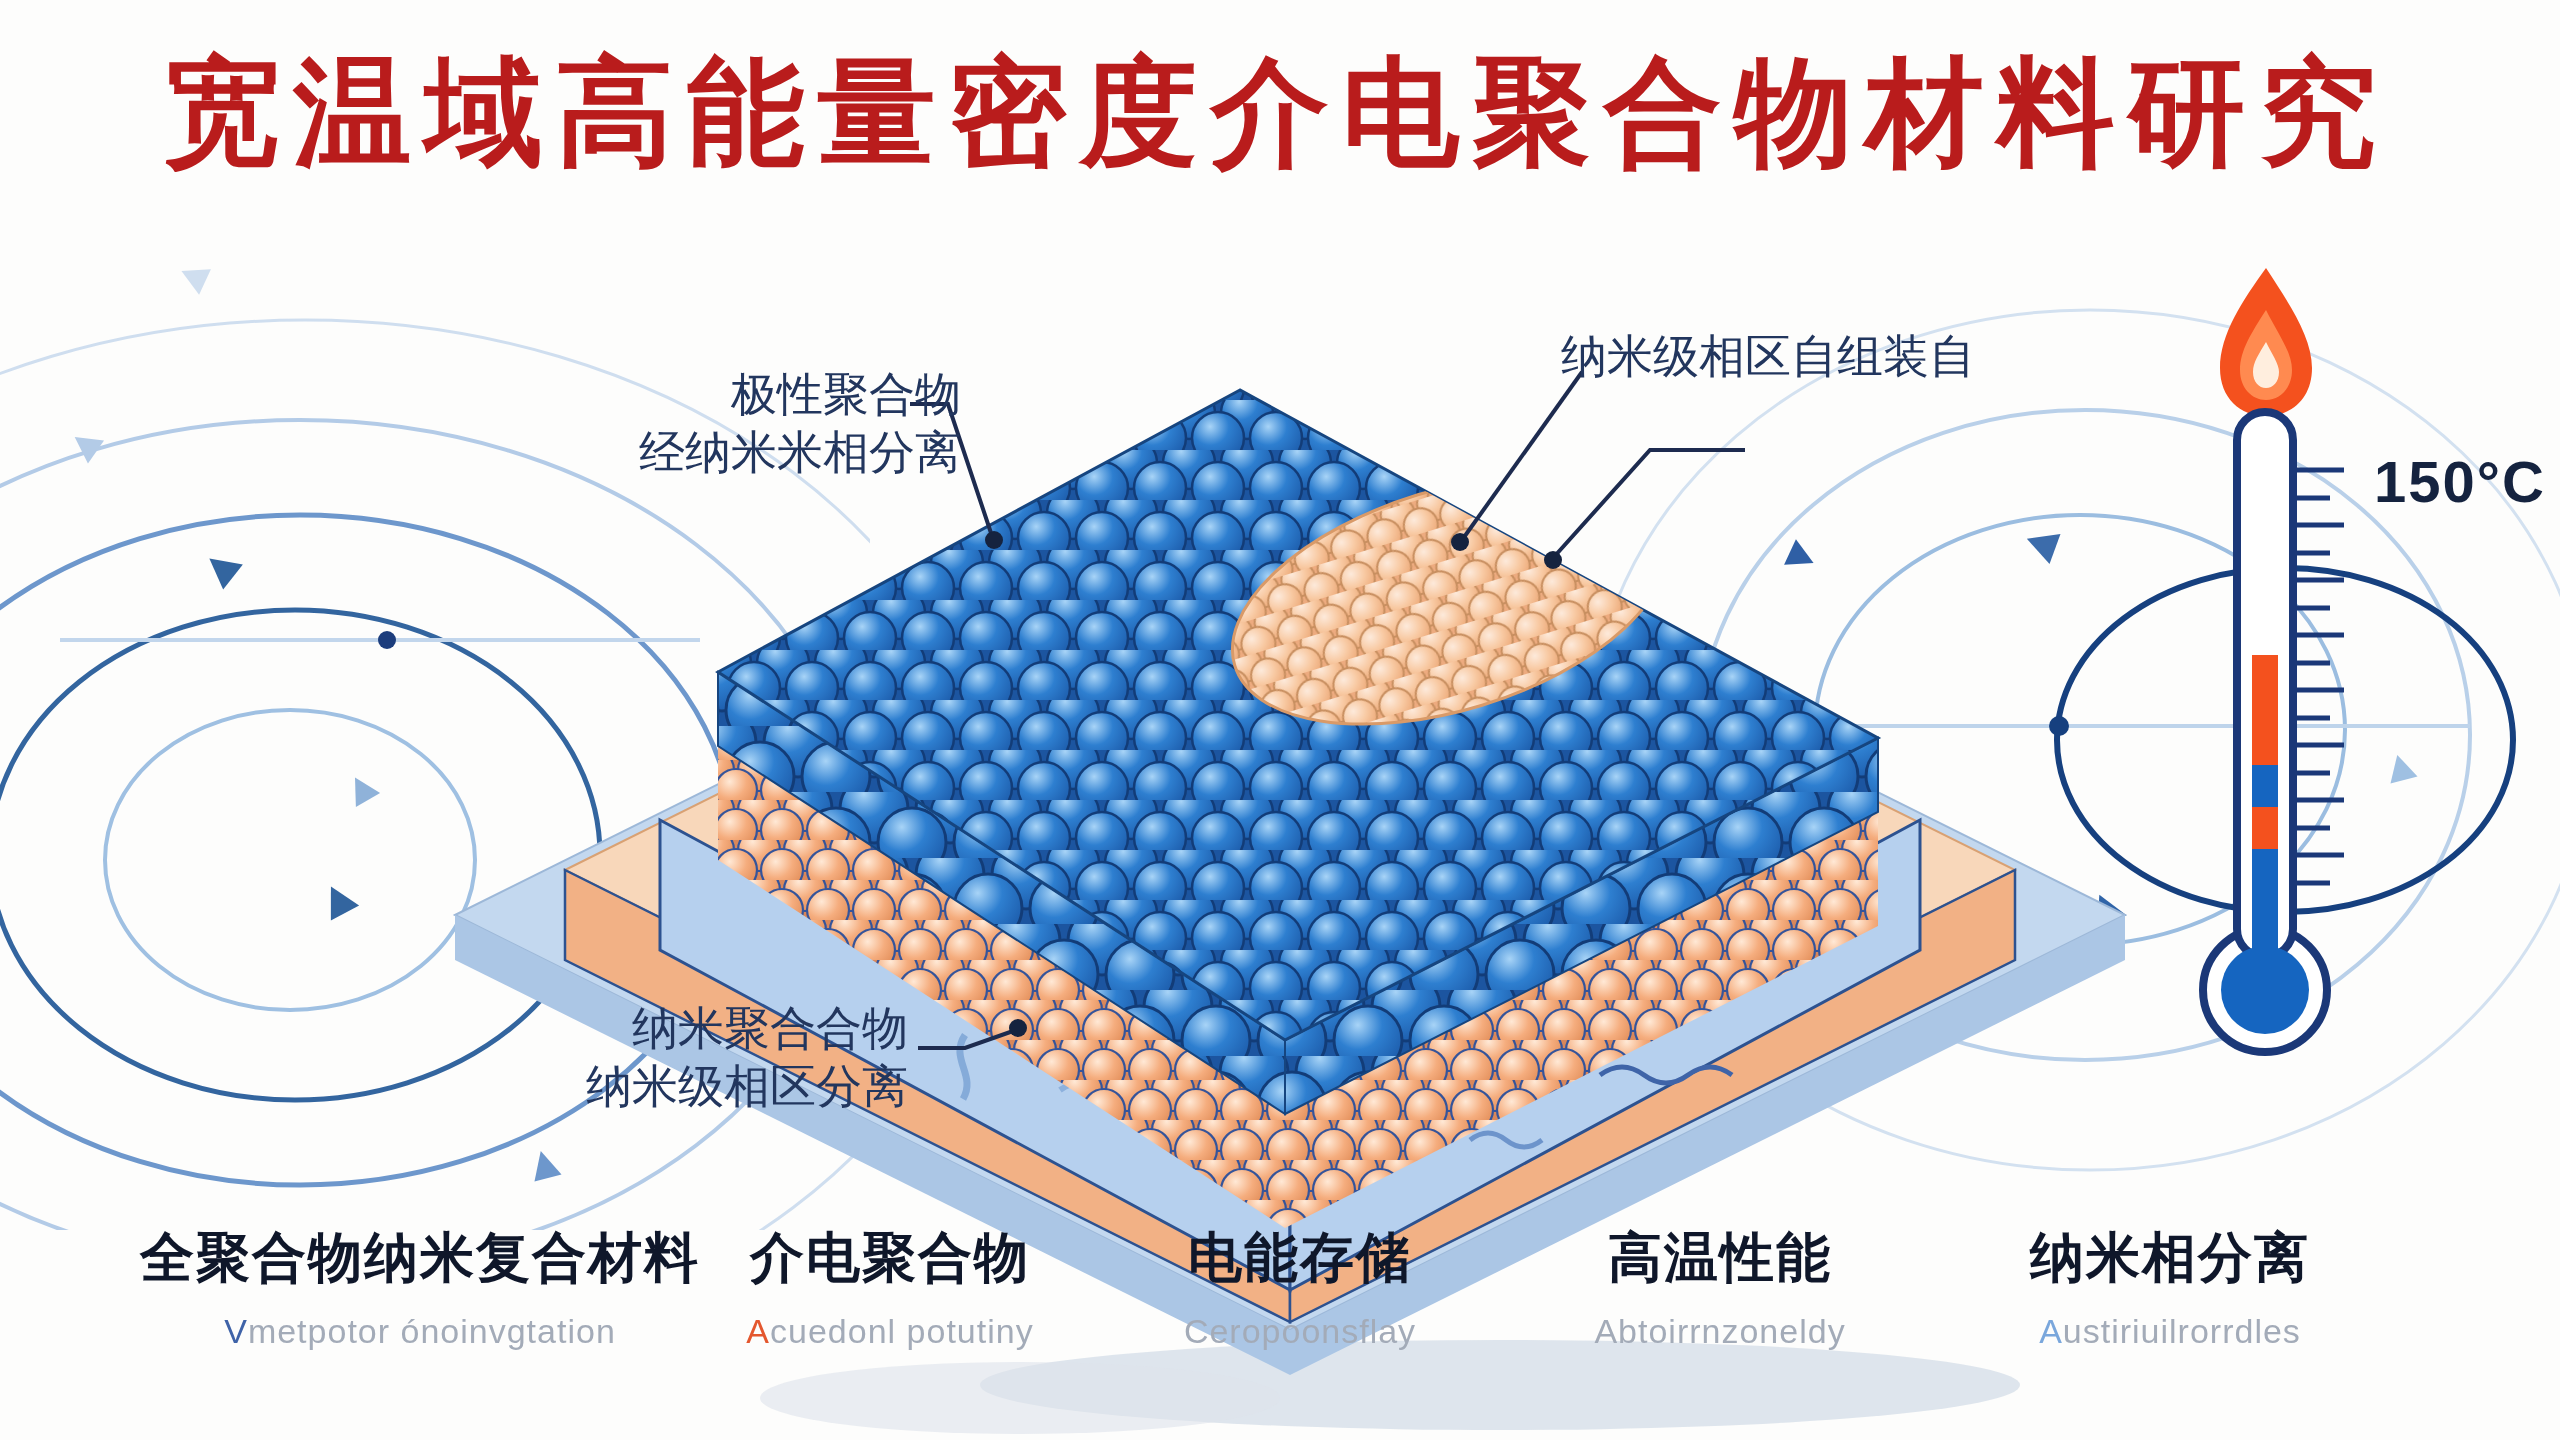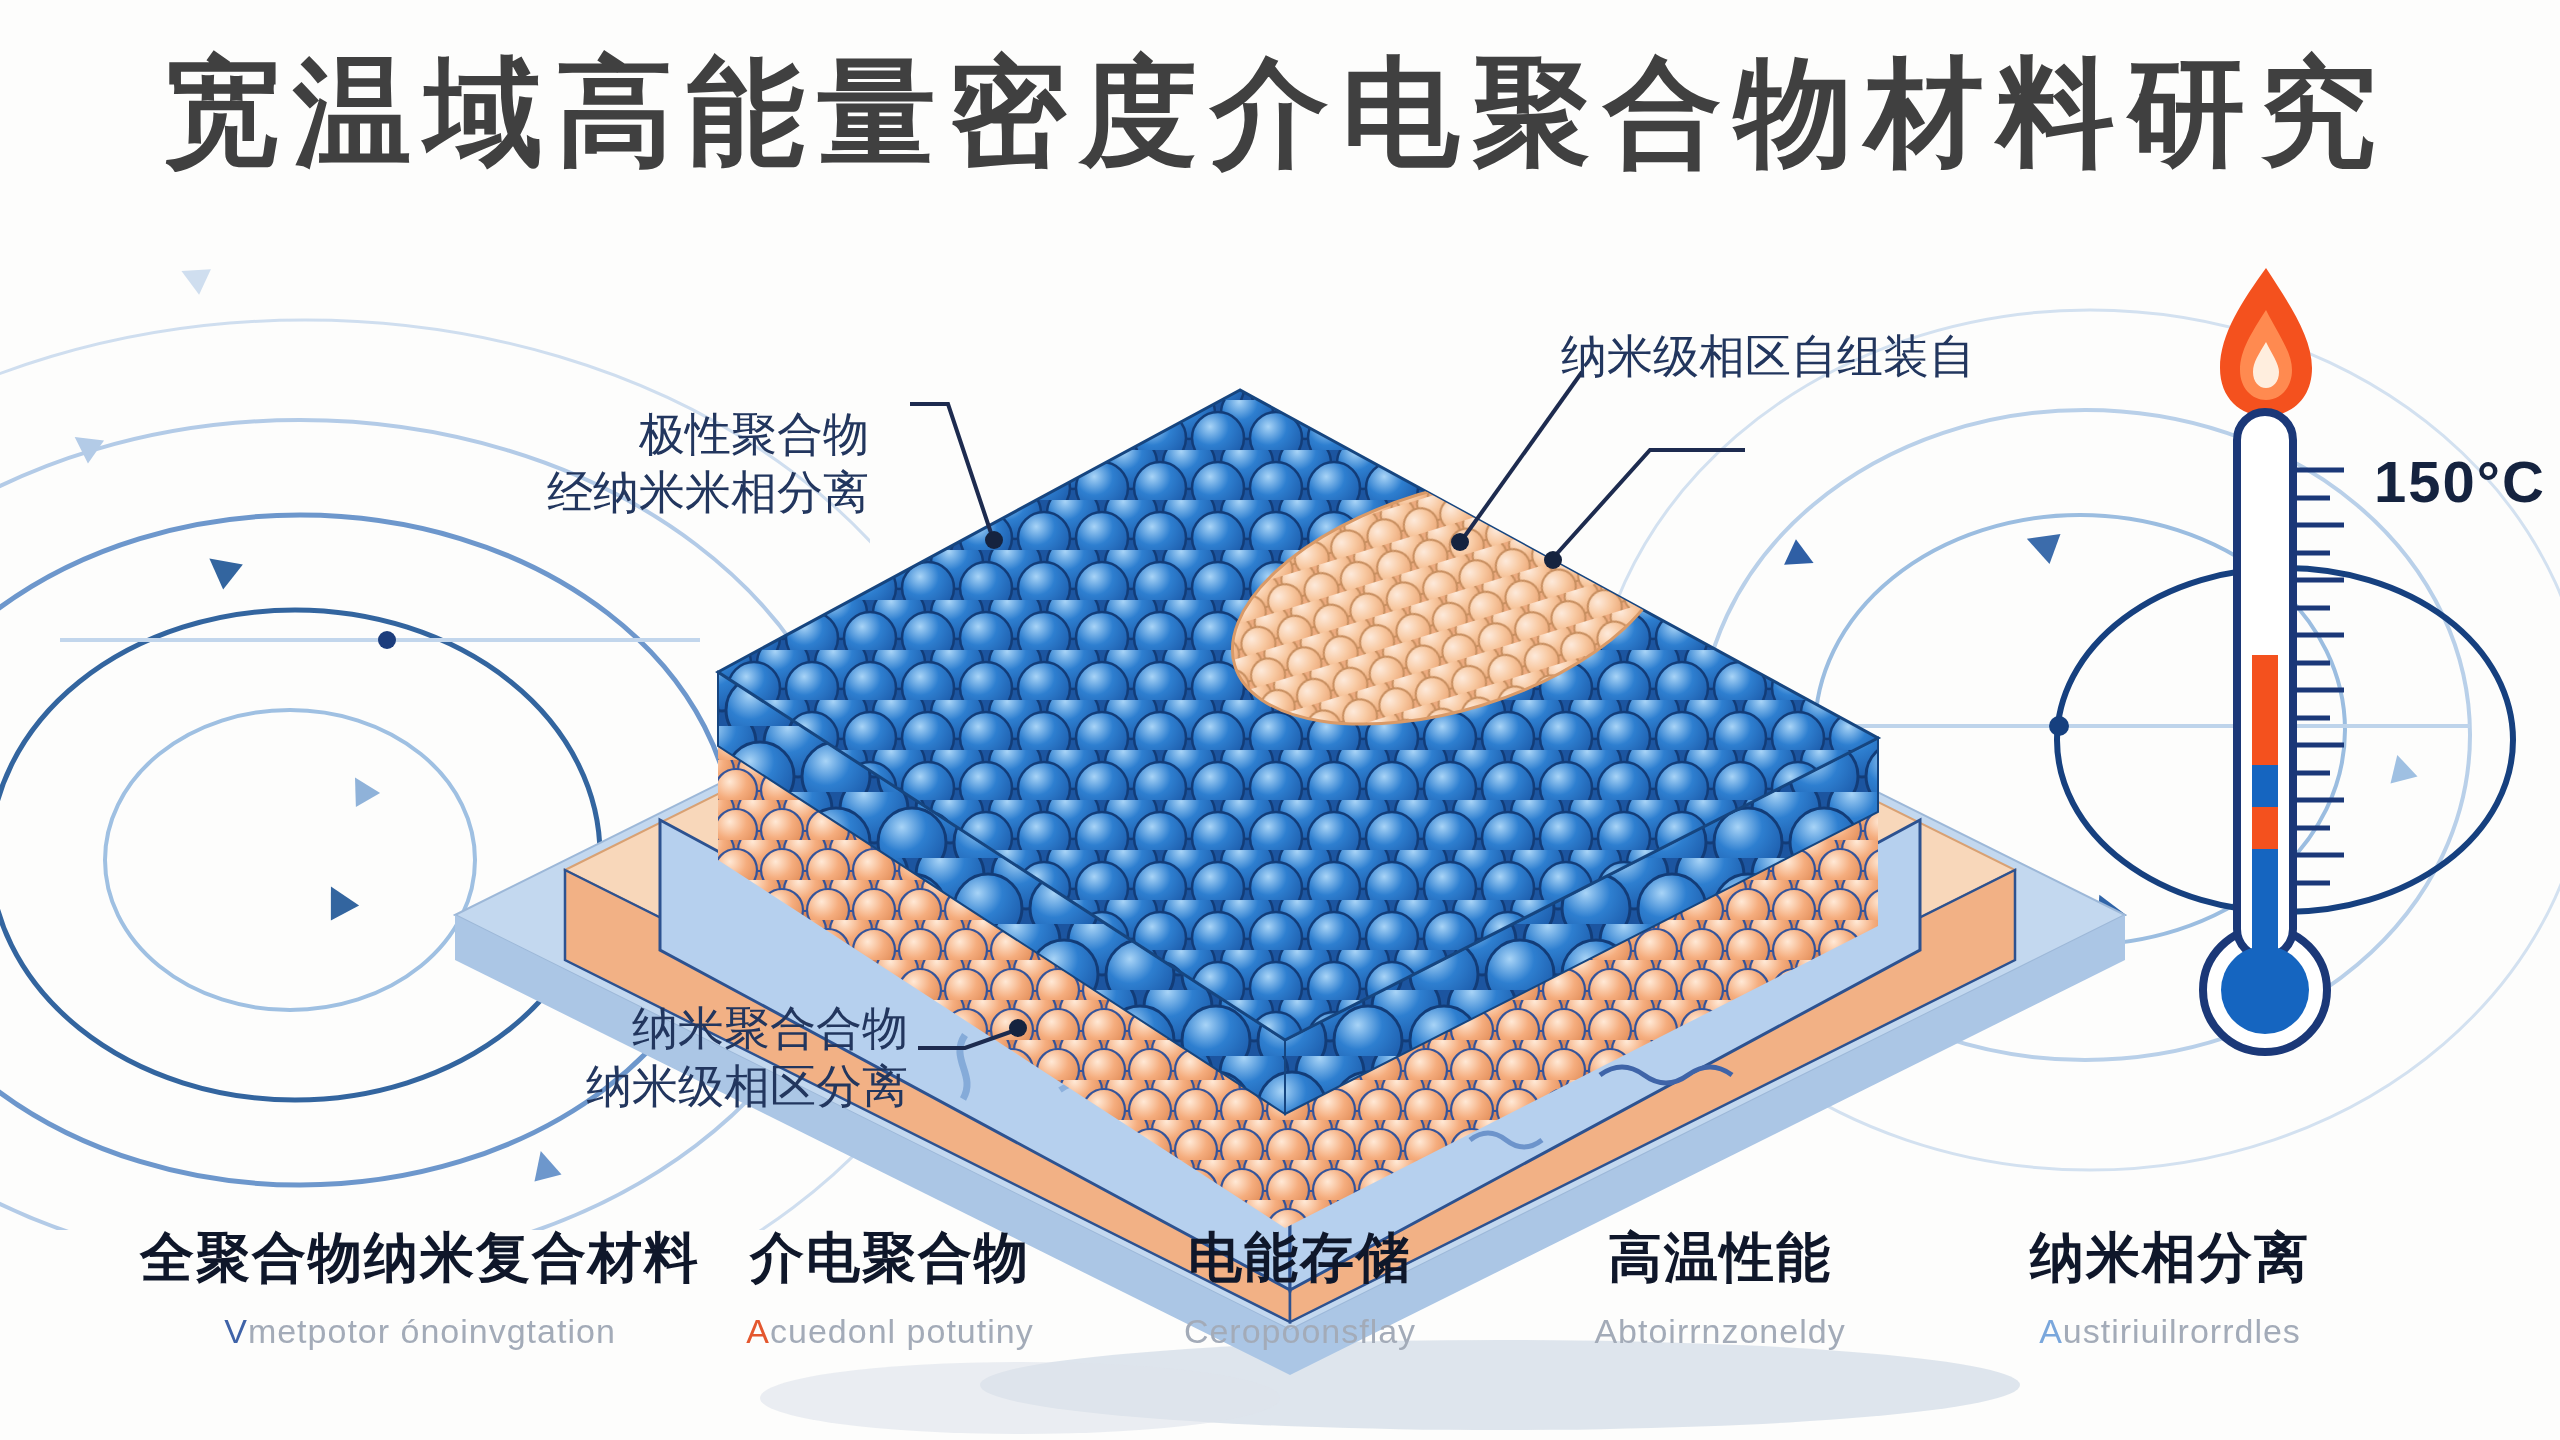--- a/index.html
+++ b/index.html
@@ -1,23 +1,23 @@
 <!DOCTYPE html>
 <html><head>
 <meta charset="utf-8">
 <style>
   html,body{margin:0;padding:0;background:#fdfdfc;}
   #stage{position:relative;width:2560px;height:1440px;overflow:hidden;
          font-family:"Liberation Sans", sans-serif;background:#fdfdfc;}
   #art{position:absolute;left:0;top:0;z-index:1;}
   .txt{position:absolute;z-index:2;color:#22365e;}
   #main-title{left:0;right:8px;top:34px;text-align:center;font-size:118px;font-weight:900;
-              color:#404040;letter-spacing:13px;white-space:nowrap;}
+              color:#b91c1c;letter-spacing:13px;white-space:nowrap;}
   .callout-label{font-size:46px;line-height:1.26;font-weight:500;text-align:right;white-space:nowrap;}
-  #label-polar{right:1691px;top:366px;margin-top:40px;}
+  #label-polar{right:1599px;top:366px;}
   #label-nano-domain{right:585px;top:328px;}
   #label-nano-polymer{right:1652px;top:1000px;}
   .lite{color:#8fb3de;}
   #temp-label{left:2330px;top:448px;font-size:58px;font-weight:700;color:#15233f;letter-spacing:2px;margin-left:44px;}
   .kw{position:absolute;z-index:2;top:1222px;width:640px;text-align:center;}
   .kw-zh{font-size:54px;font-weight:800;color:#0f172a;letter-spacing:2px;white-space:nowrap;}
   .kw-en{margin-top:17px;font-size:34px;color:#a3abb8;letter-spacing:1px;white-space:nowrap;}
   .ac1{color:#3f63a8;} .ac2{color:#e4572e;} .ac3{color:#a3abb8;} .ac4{color:#a3abb8;} .ac5{color:#7aa7dc;}
   #kw-0{left:100px;} #kw-1{left:570px;} #kw-2{left:980px;} #kw-3{left:1400px;} #kw-4{left:1850px;}
 </style>

